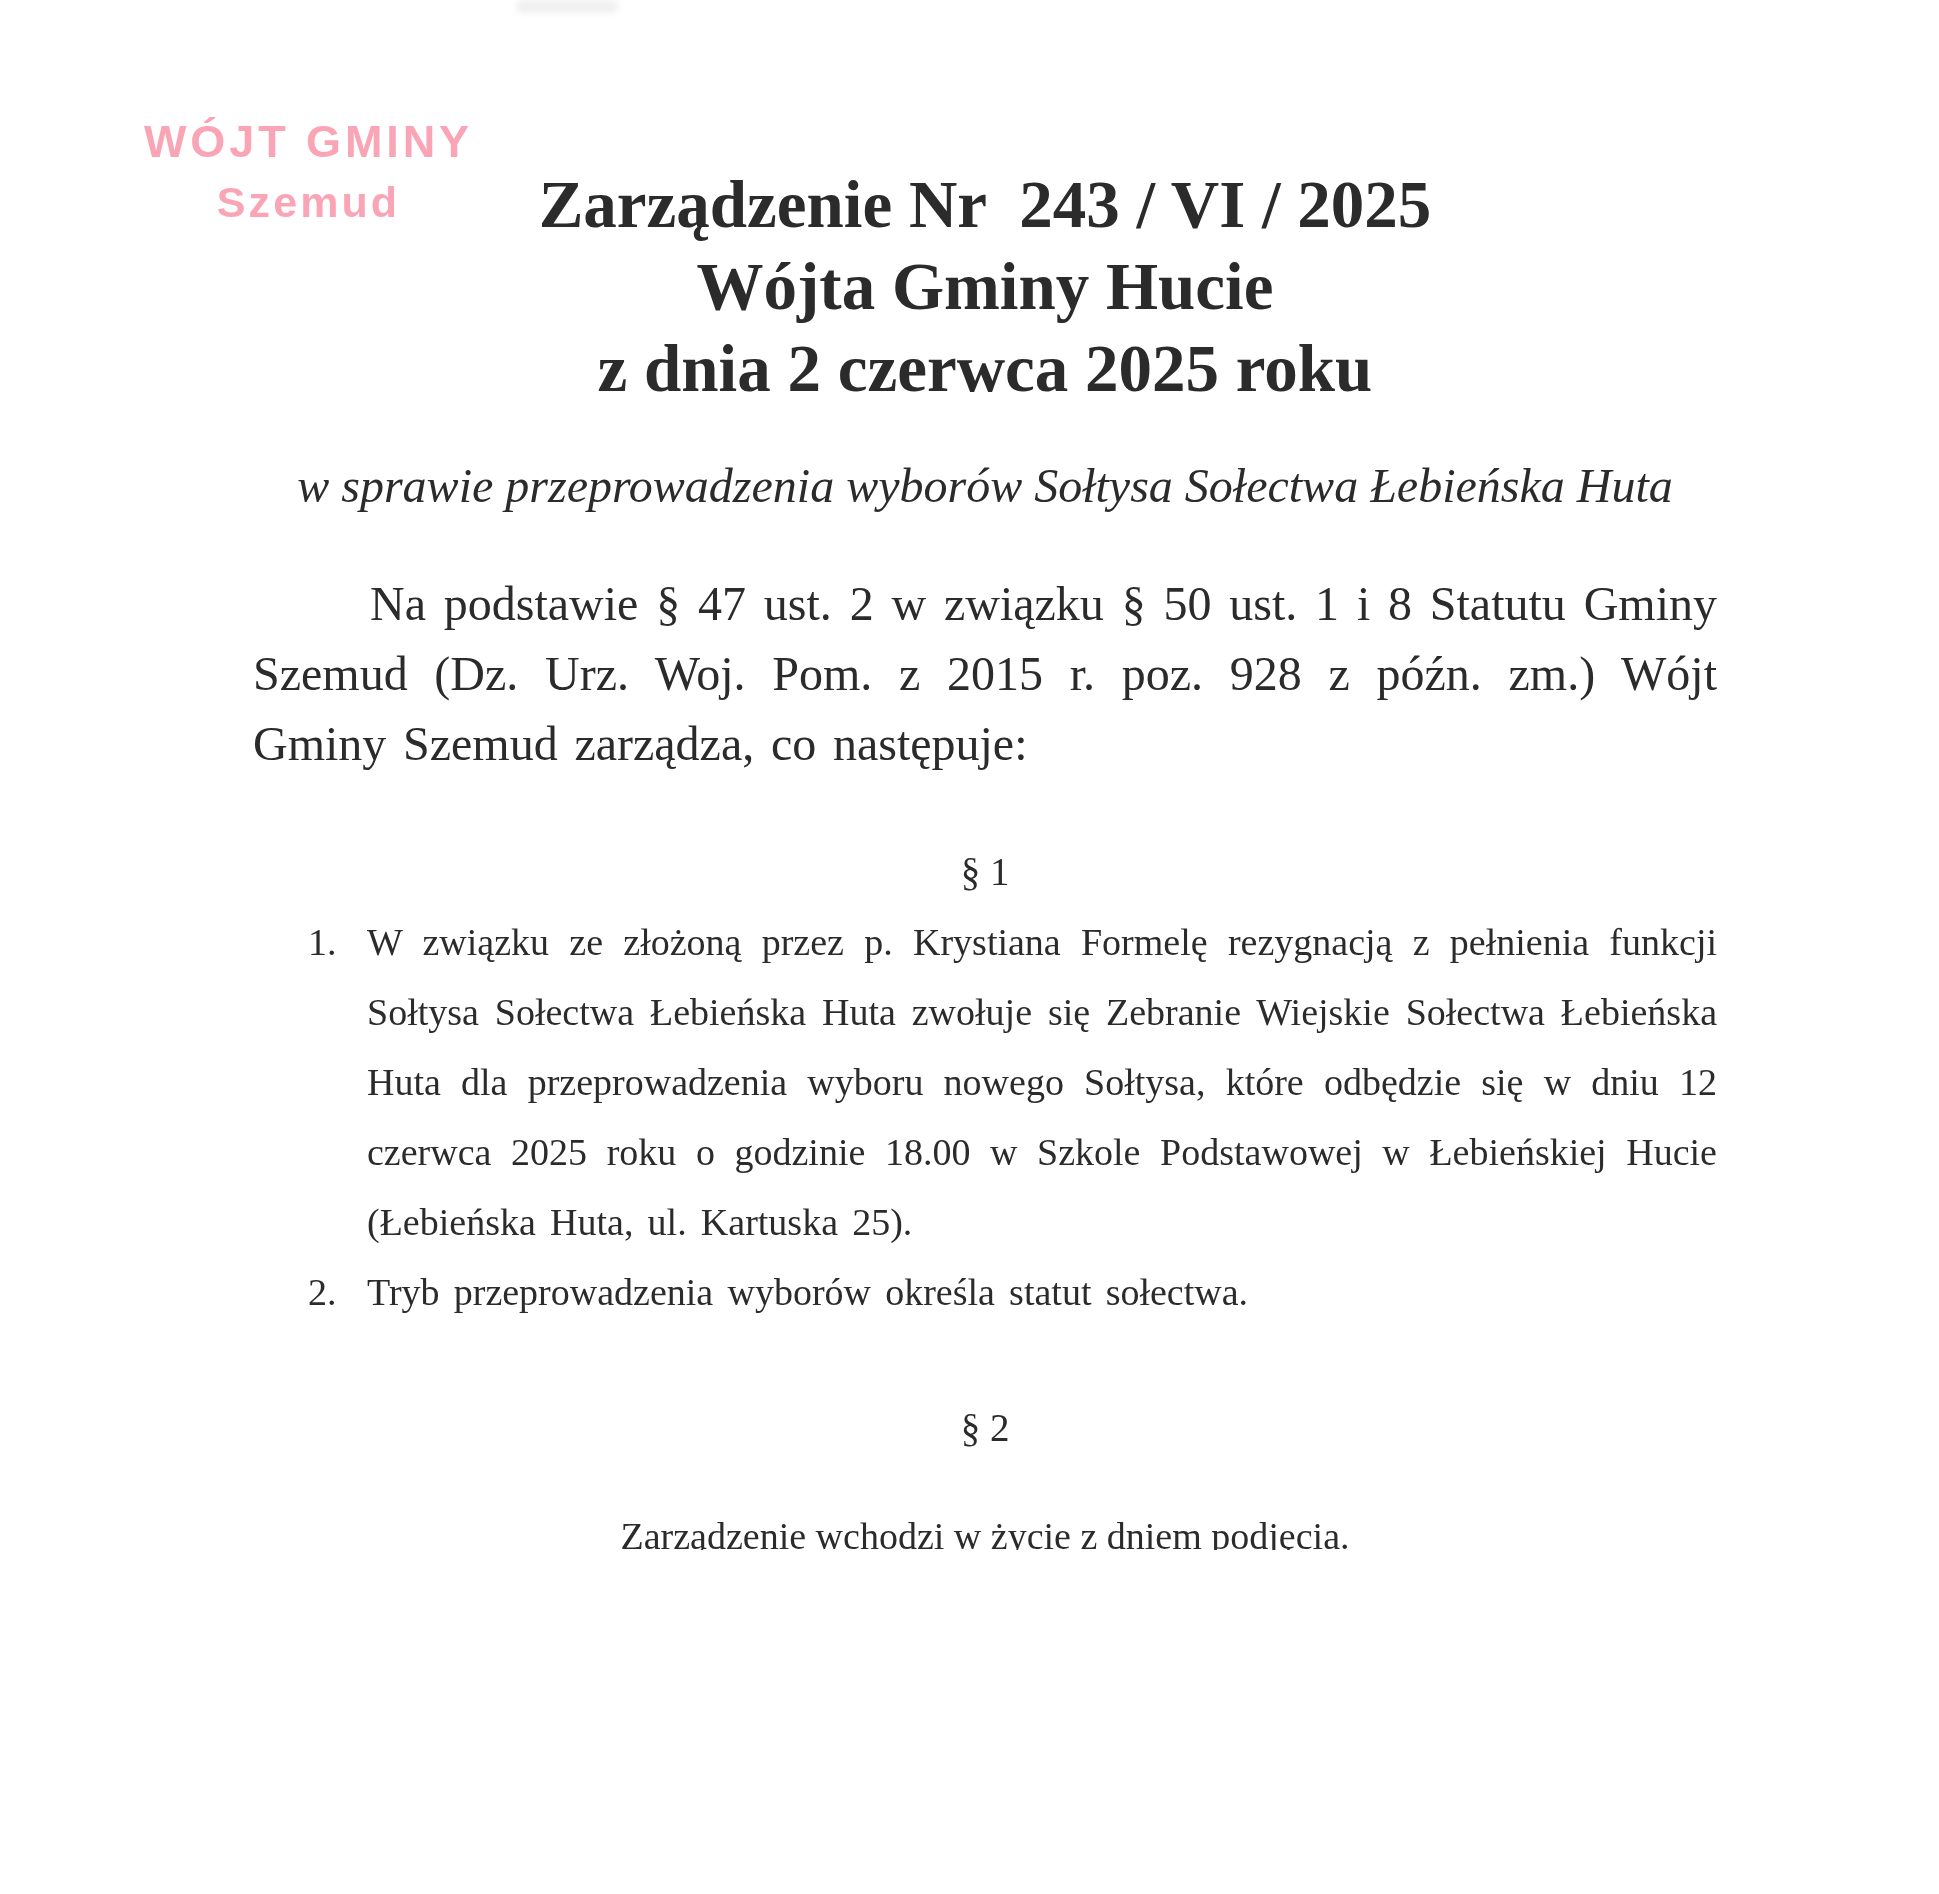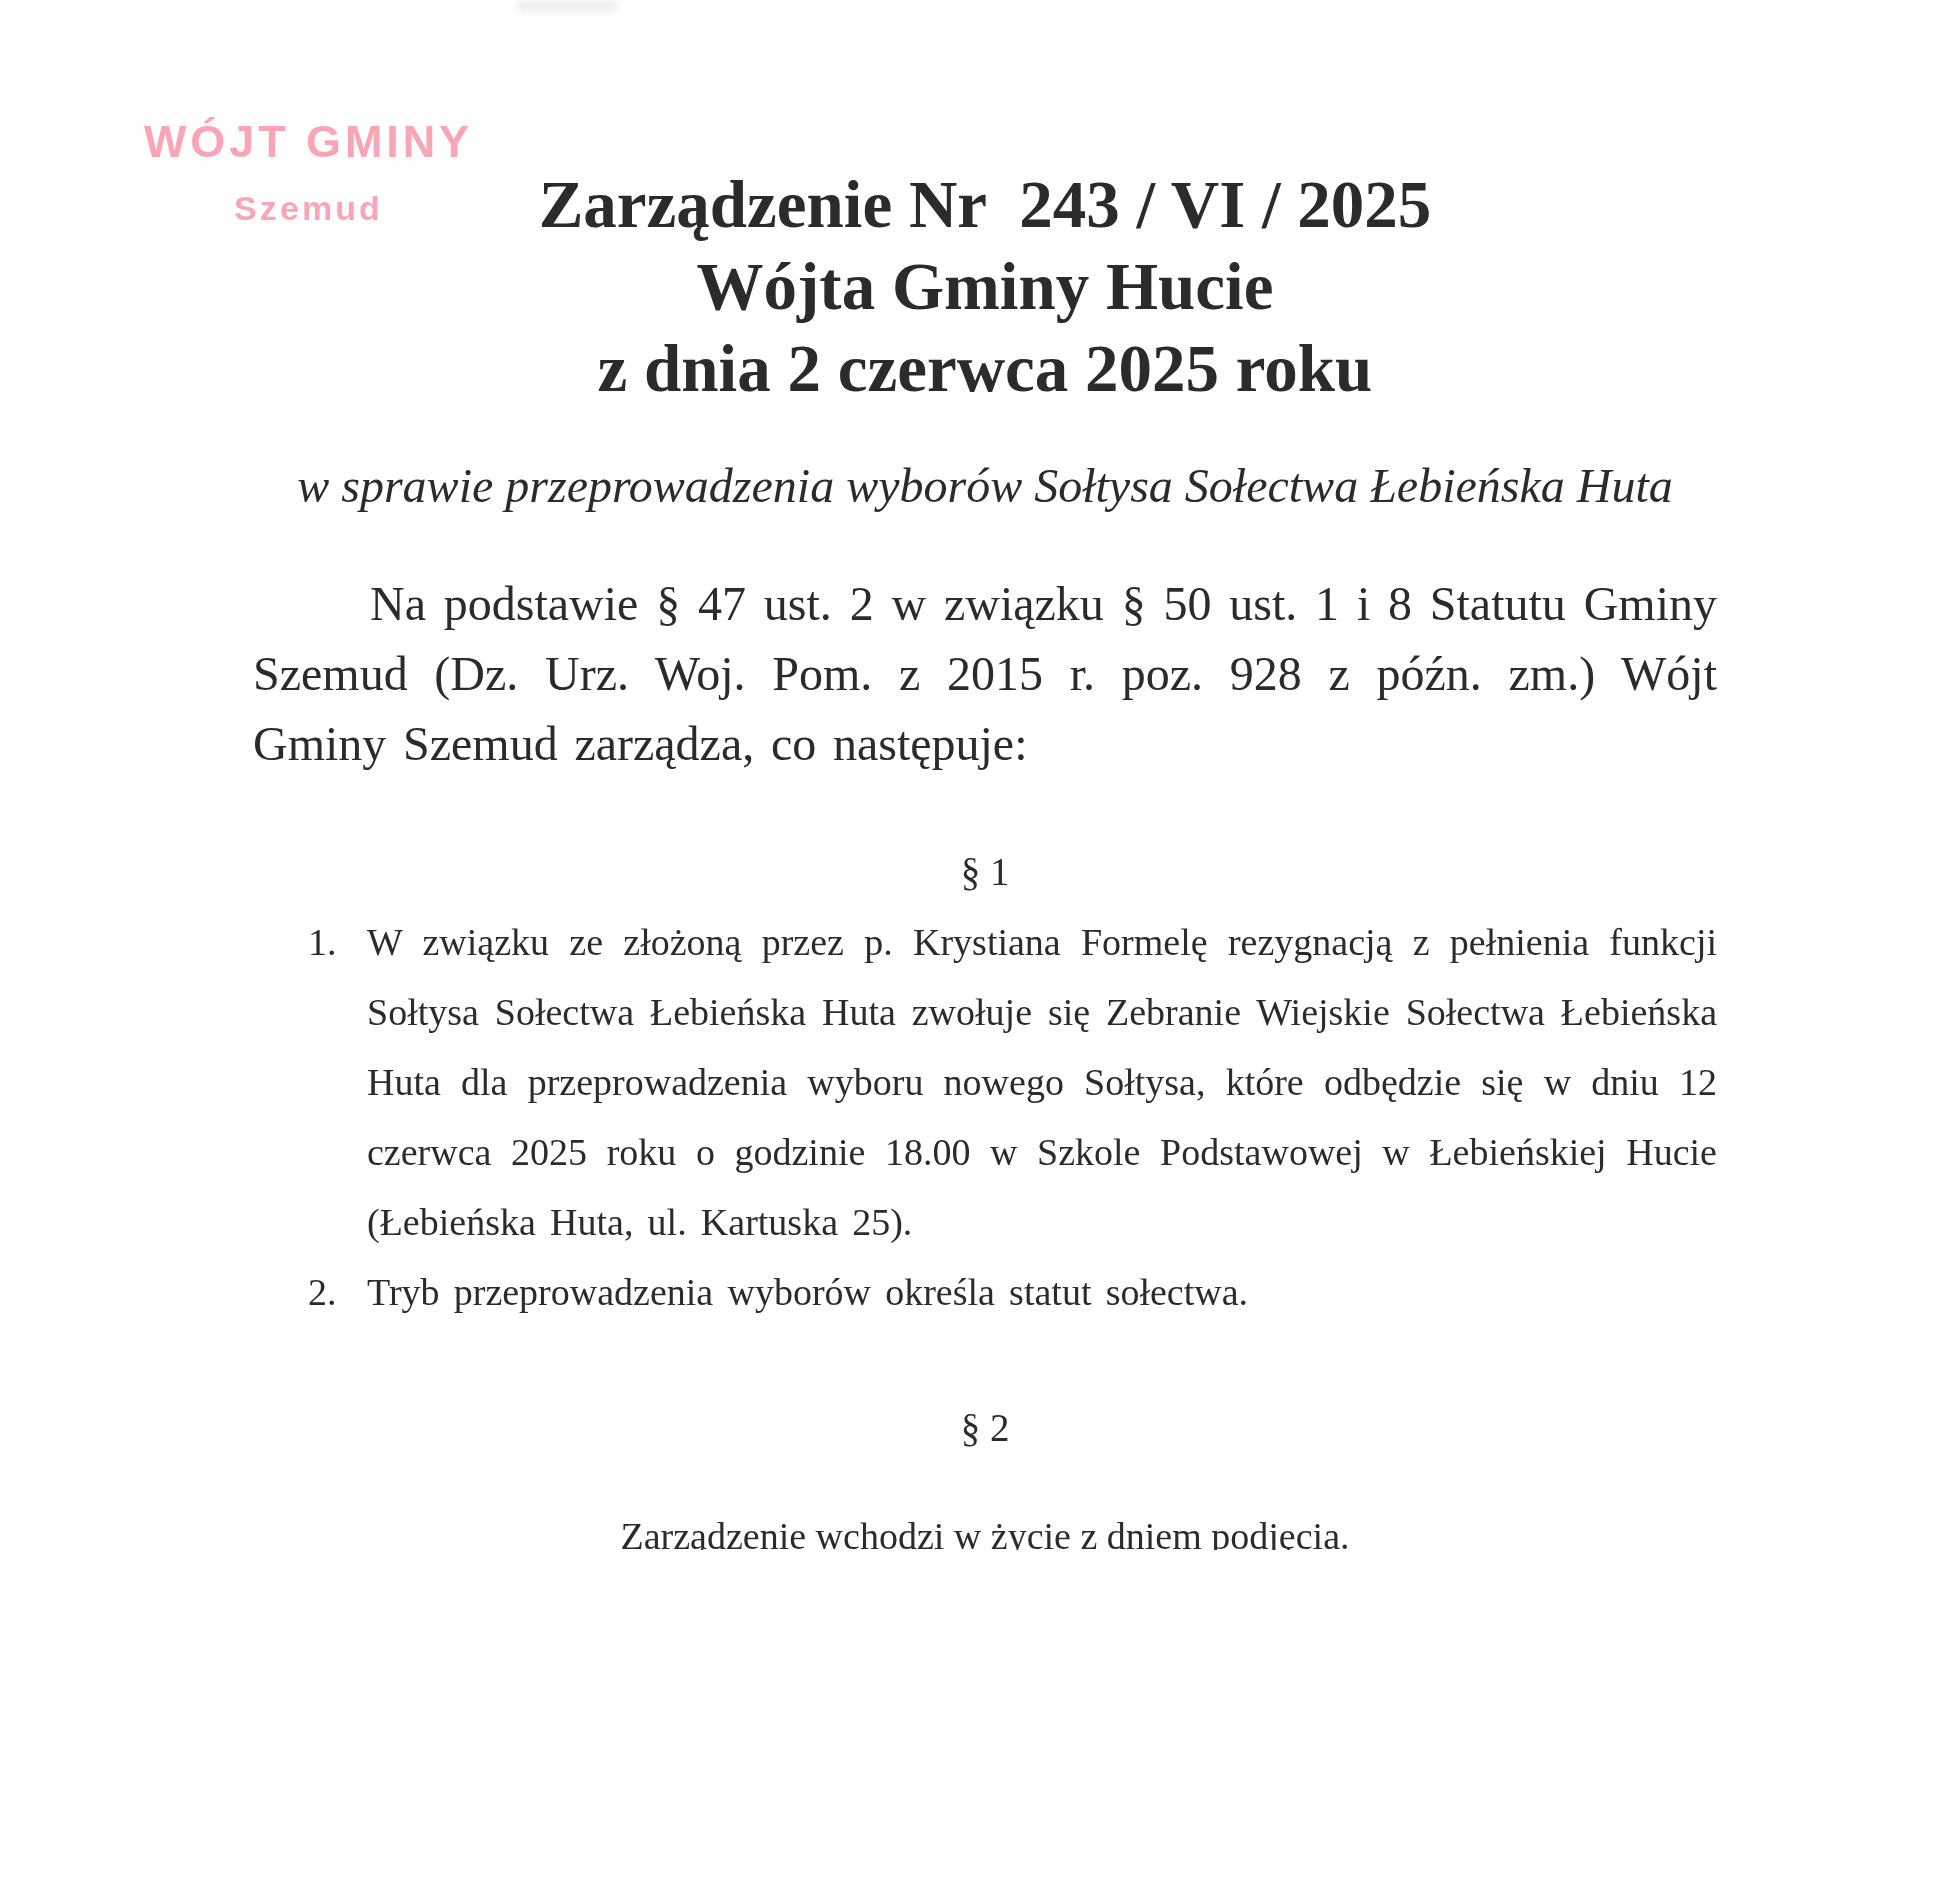--- a/index.html
+++ b/index.html
@@ -41,24 +41,24 @@
     opacity: 0.95;
     filter: blur(0.3px) contrast(1.05);
   }
   .header-stamp .stamp-line1 {
     font-size: 45px;
     letter-spacing: 3.9px;
     line-height: 50px;
     white-space: pre;
   }
   .header-stamp .stamp-line2 {
-    font-size: 34px;
+    font-size: 43px;
     letter-spacing: 3.1px;
     line-height: 50px;
-    margin-top: 16px;
+    margin-top: 10px;
   }
   
   .content {
     position: absolute;
     left: 253px;
     top: 0;
     width: 1464px;
   }
   .doc-title {
     margin-top: 163px;

